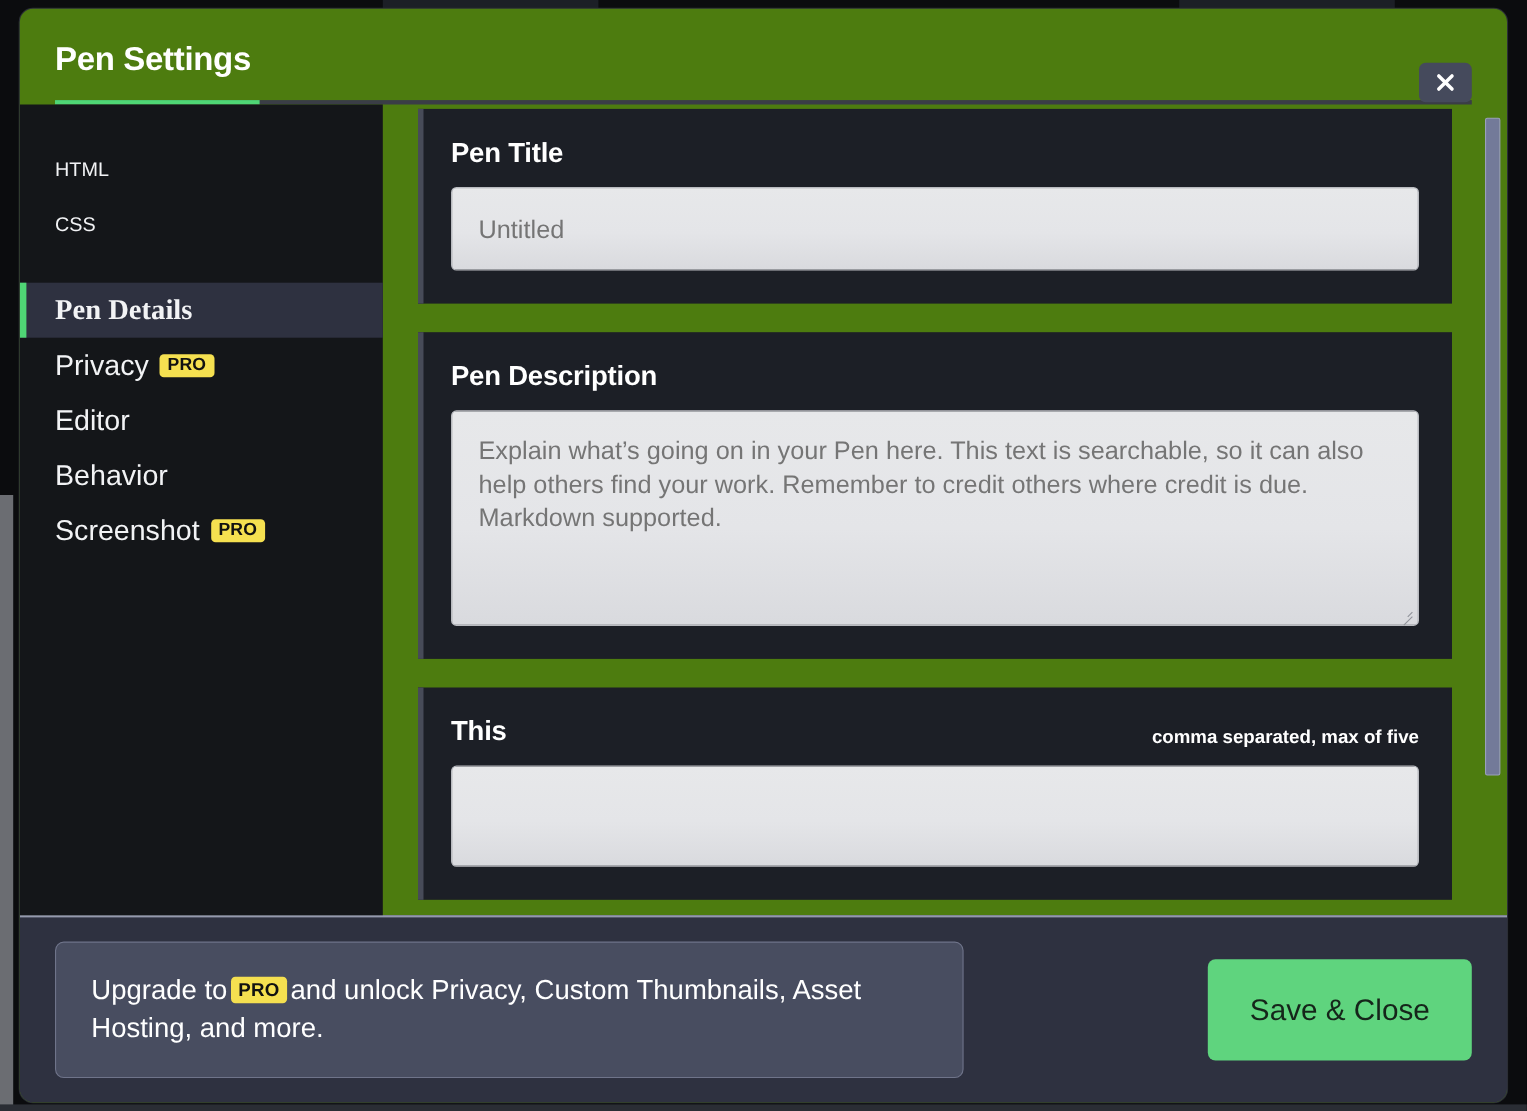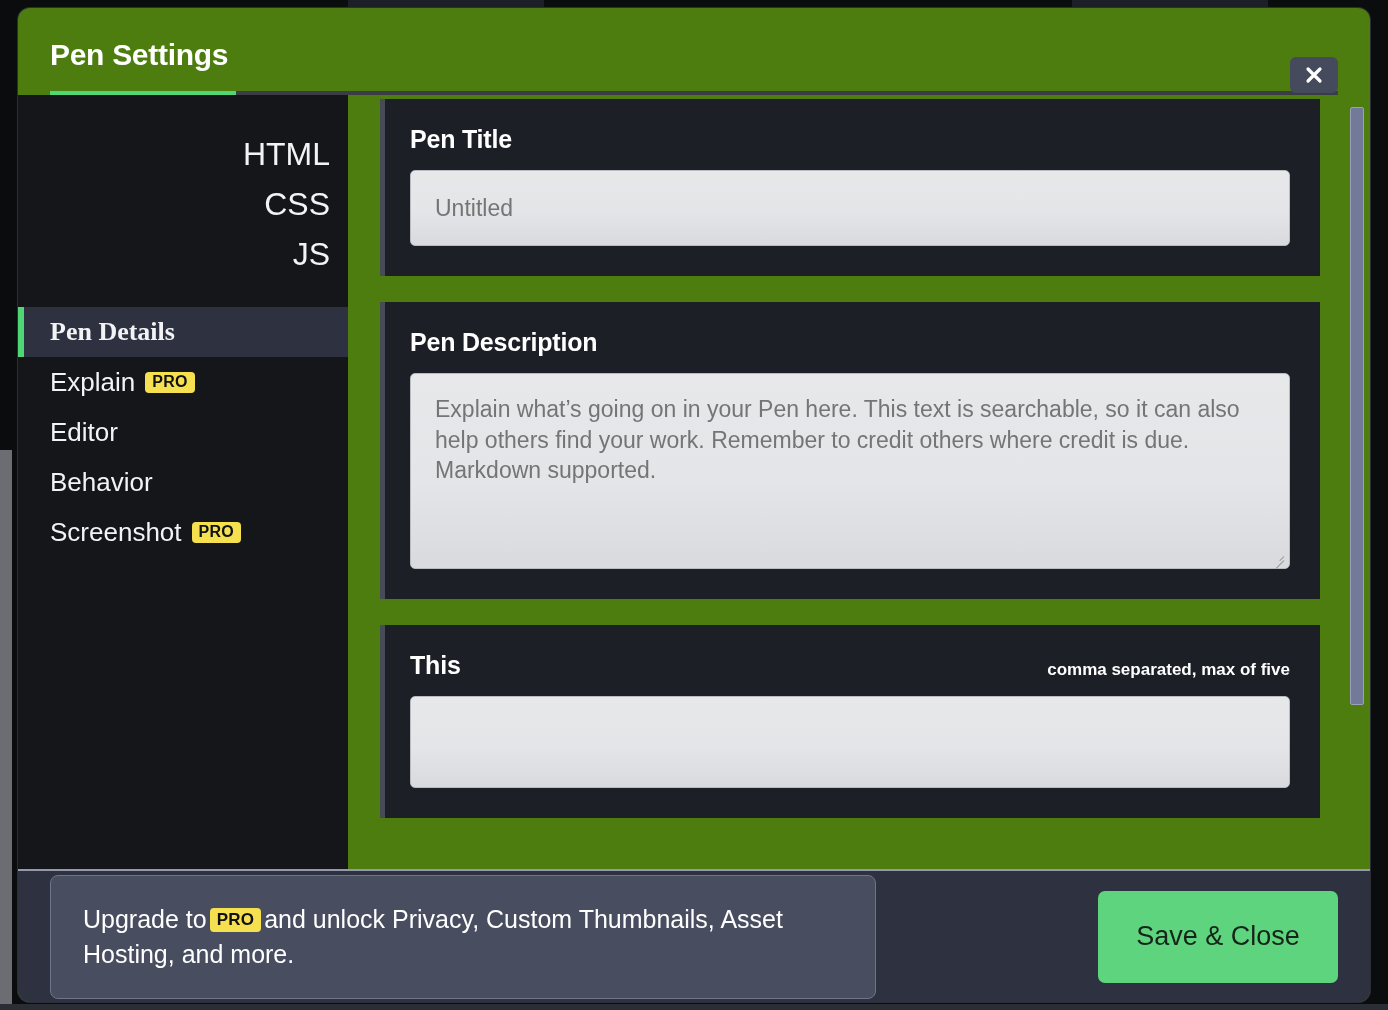--- a/index.html
+++ b/index.html
@@ -114,21 +114,21 @@
     display: flex;
     align-items: center;
     gap: 10px;
     height: 50px;
     padding: 0 18px 0 32px;
     color: #f2f3f5;
     font-size: 26px;
     cursor: pointer;
     white-space: nowrap;
   }
-  .nav-item.resource { font-size: 32px; justify-content: flex-end; }
+  .nav-item.resource { font-size: 18px; }
   .nav-item.active {
     background: #2e3140;
     font-weight: bold;
     font-family: Liberation Serif, serif;
   }
   .nav-item.active::before {
     content: "";
     position: absolute;
     left: 0; top: 0; bottom: 0;
     width: 6px;
@@ -254,21 +254,21 @@
     height: 598px;
     background: #737a99;
     border: 1px solid #9aa0ba;
     border-radius: 2px;
     cursor: pointer;
   }
 
   
   #modal-footer {
     flex: 0 0 auto;
-    height: 133px;
+    height: 170px;
     background: #2e3140;
     border-top: 2px solid #9499ad;
     display: flex;
     align-items: center;
     justify-content: space-between;
     padding: 0 32px;
     gap: 24px;
   }
   #upgrade-banner {
     flex: 0 1 auto;
@@ -324,31 +324,28 @@
 
   <div id="modal-body">
 
     <nav id="sidebar">
       <div class="nav-item resource">
         <span>HTML</span>
       </div>
       <div class="nav-item resource">
         <span>CSS</span>
       </div>
-      <div class="nav-item resource">
-        <span>JS</span>
-      </div>
 
       <div class="nav-gap"></div>
 
       <div class="nav-item active">
         <span>Pen Details</span>
       </div>
       <div class="nav-item">
-        <span>Explain</span>
+        <span>Privacy</span>
         <span class="pro-badge">PRO</span>
       </div>
       <div class="nav-item">
         <span>Editor</span>
       </div>
       <div class="nav-item">
         <span>Behavior</span>
       </div>
       <div class="nav-item">
         <span>Screenshot</span>

